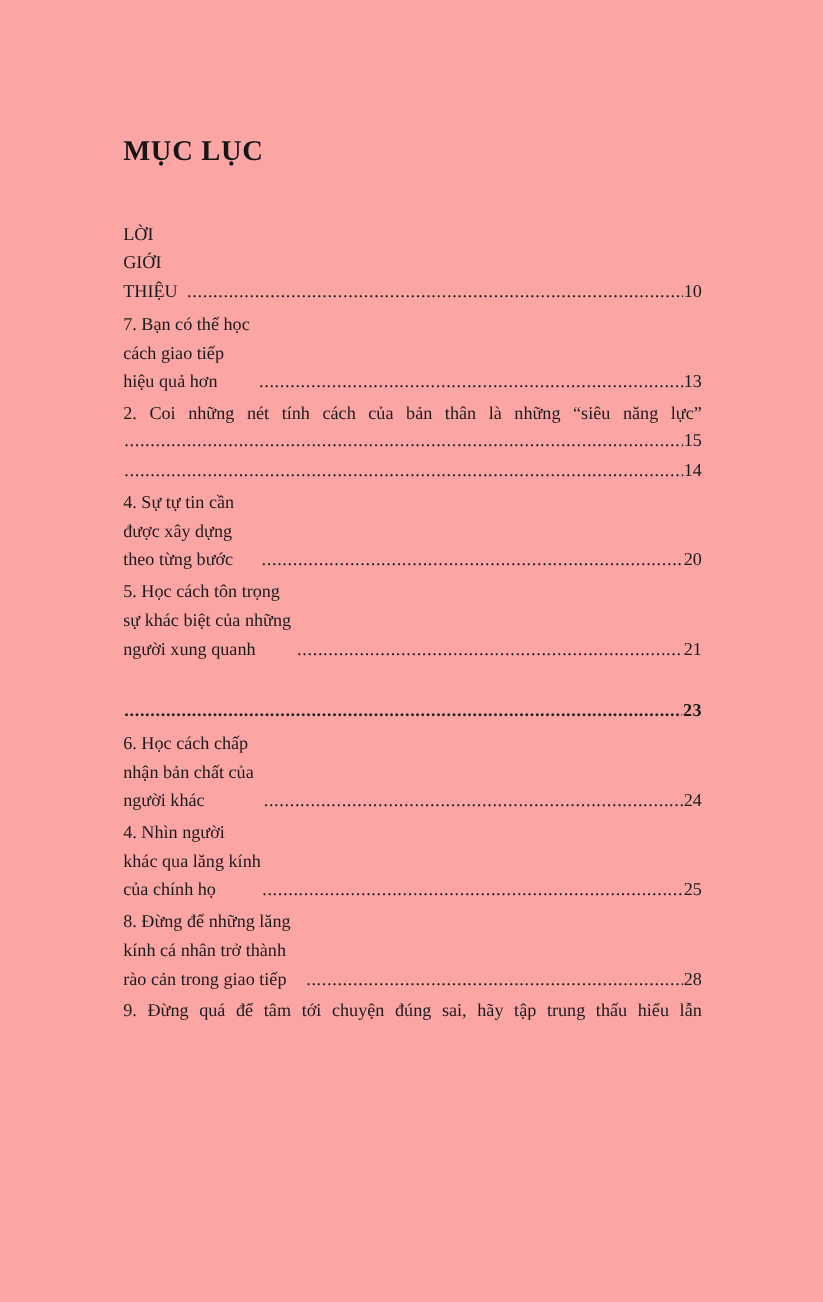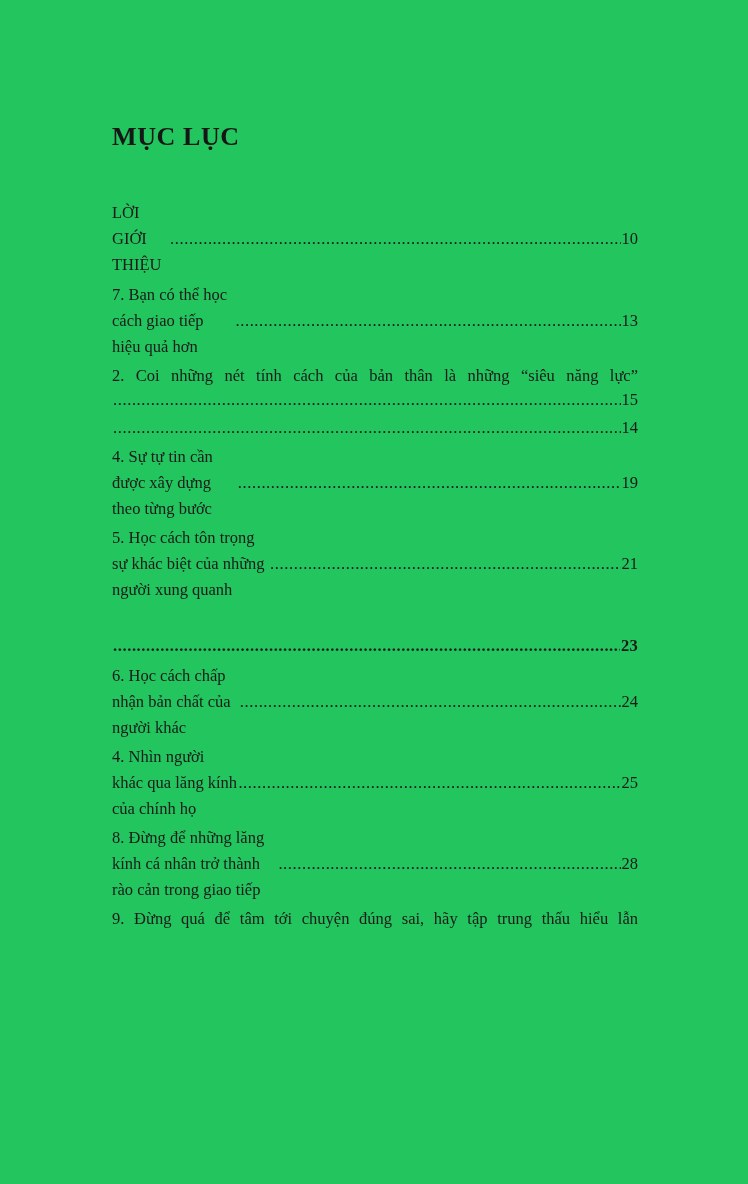--- a/index.html
+++ b/index.html
@@ -5,21 +5,21 @@
 <style>
   html, body {
     margin: 0;
     padding: 0;
     background: #ffffff;
   }
   .page {
     position: relative;
     width: 748px;
     height: 1184px;
-    background: #22c55e;
+    background: #fca5a5;
     margin: 0 auto;
     overflow: hidden;
     font-family: "Liberation Serif", "DejaVu Serif", serif;
     color: #1a1a1a;
     -webkit-font-smoothing: antialiased;
   }
   .content {
     position: absolute;
     left: 112px;
     top: 120px;
@@ -49,21 +49,21 @@
     margin-top: 30px;
     margin-bottom: 4px;
   }
   .entry.front {
     margin-bottom: 4px;
   }
 
   
   .row {
     display: flex;
-    align-items: center;
+    align-items: flex-end;
     width: 100%;
   }
   .label {
     flex: 0 1 auto;
     white-space: pre-wrap;
   }
   .leader {
     flex: 1 1 auto;
     min-width: 6px;
     overflow: hidden;
@@ -127,21 +127,21 @@
         <div class="entry">
           <div class="row">
             <span class="leader"></span>
             <span class="pageno">14</span>
           </div>
         </div>
         <div class="entry">
           <div class="row">
             <span class="label">4. Sự tự tin cần được xây dựng theo từng bước</span>
             <span class="leader"></span>
-            <span class="pageno">19</span>
+            <span class="pageno">20</span>
           </div>
         </div>
         <div class="entry">
           <div class="row">
             <span class="label">5. Học cách tôn trọng sự khác biệt của những người xung quanh</span>
             <span class="leader"></span>
             <span class="pageno">21</span>
           </div>
         </div>
         <div class="entry chapter">

